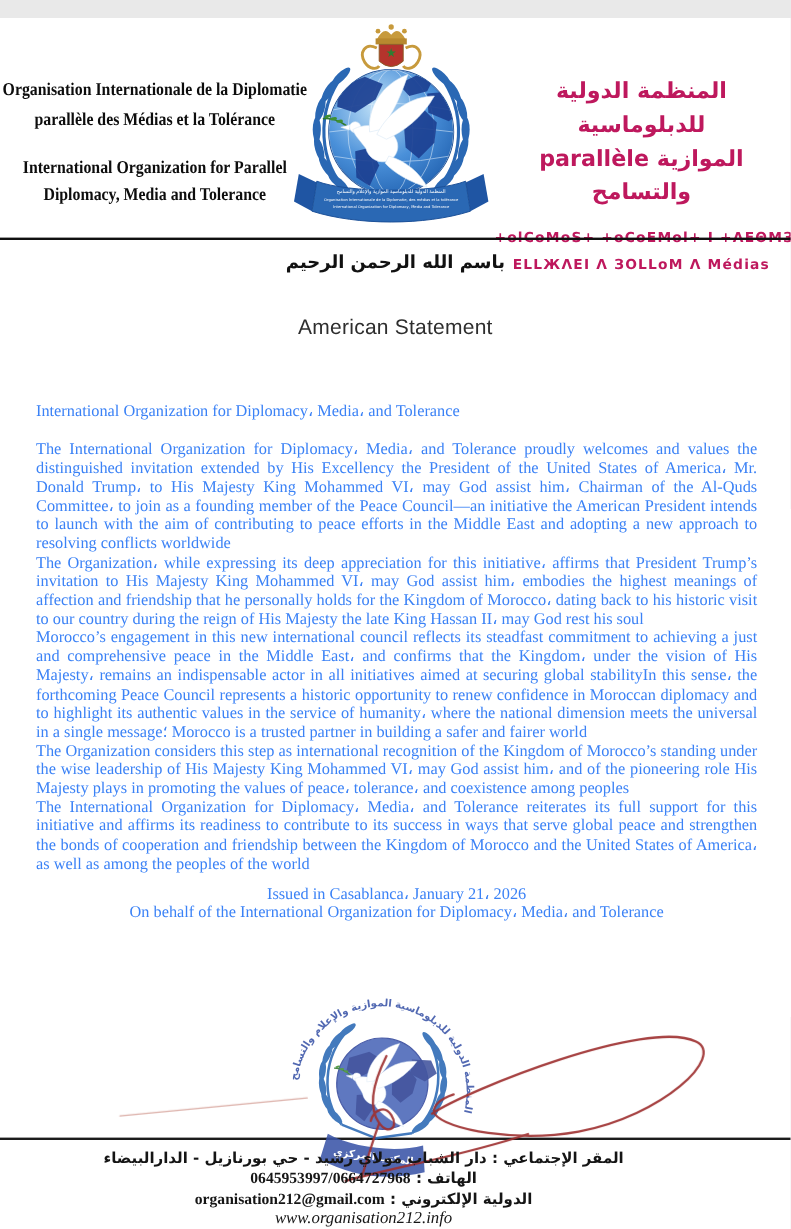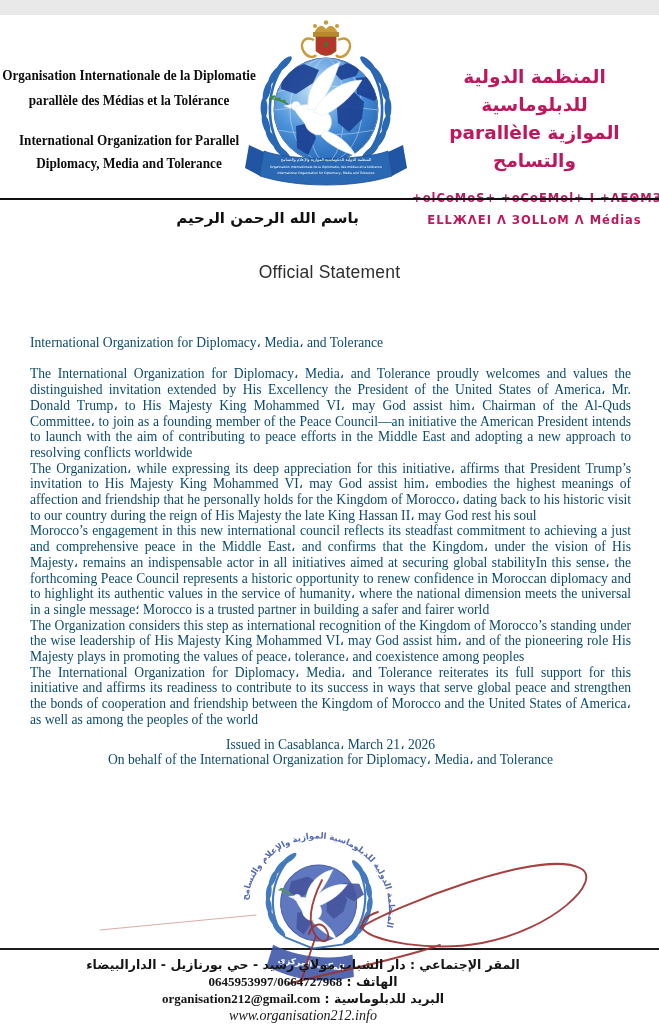--- a/index.html
+++ b/index.html
@@ -25,32 +25,32 @@
   }
   .hdr-right .tif{
     margin-top:12px;font-family:"DejaVu Sans",sans-serif;font-weight:bold;
     font-size:11.5px;line-height:22px;letter-spacing:1px;white-space:nowrap;
   }
   .rule{position:absolute;left:0;width:659px;background:#101010;}
   .rule.top{top:183px;height:2px;}
   .rule.bottom{top:933px;height:2px;background:#1c1c1c;}
   
   .bismillah{
-    position:absolute;left:0;top:194px;width:535px;text-align:center;
+    position:absolute;left:0;top:194px;width:659px;text-align:center;
     direction:rtl;font-family:"DejaVu Sans",sans-serif;font-weight:bold;
     font-size:15px;color:#111;
   }
   .doc-title{
     position:absolute;left:0;top:247px;width:659px;text-align:center;
     font-family:"Liberation Sans","DejaVu Sans",sans-serif;
     font-size:17.5px;color:#2e2e2e;letter-spacing:.2px;
   }
   .body-text{
     position:absolute;left:30px;top:320px;width:601px;
-    font-size:13.6px;line-height:15.7px;text-align:justify;color:#0c4a6e;
+    font-size:13.6px;line-height:15.7px;text-align:justify;color:#3b82f6;
   }
   .body-text p{margin:0;}
   .body-text p.para-first{margin-top:15.7px;}
   .issued-block{margin-top:9px;text-align:center;}
   .issued-block div{line-height:15.7px;}
   
   .stamp-wrap{position:absolute;left:60px;top:815px;width:545px;height:165px;}
   
   .footer{
     position:absolute;left:0;top:941px;width:606px;text-align:center;color:#151515;
@@ -181,31 +181,31 @@
     </div>
     <div class="tif">
       <div>+olCoMoS+ +oCoEMol+ I +ΛEΘMЗCoΘE+</div>
       <div>ELLЖΛEI Λ ЗOLLoM Λ Médias</div>
     </div>
   </div>
 
   <div class="rule top"></div>
 
   <div class="bismillah">باسم الله الرحمن الرحيم</div>
-  <div class="doc-title">Official Statement</div>
+  <div class="doc-title">American Statement</div>
 
   <div class="body-text">
     <p>International Organization for Diplomacy، Media، and Tolerance</p>
     <p class="para-first">The International Organization for Diplomacy، Media، and Tolerance proudly welcomes and values the distinguished invitation extended by His Excellency the President of the United States of America، Mr. Donald Trump، to His Majesty King Mohammed VI، may God assist him، Chairman of the Al-Quds Committee، to join as a founding member of the Peace Council—an initiative the American President intends to launch with the aim of contributing to peace efforts in the Middle East and adopting a new approach to resolving conflicts worldwide</p>
     <p>The Organization، while expressing its deep appreciation for this initiative، affirms that President Trump’s invitation to His Majesty King Mohammed VI، may God assist him، embodies the highest meanings of affection and friendship that he personally holds for the Kingdom of Morocco، dating back to his historic visit to our country during the reign of His Majesty the late King Hassan II، may God rest his soul</p>
     <p>Morocco’s engagement in this new international council reflects its steadfast commitment to achieving a just and comprehensive peace in the Middle East، and confirms that the Kingdom، under the vision of His Majesty، remains an indispensable actor in all initiatives aimed at securing global stabilityIn this sense، the forthcoming Peace Council represents a historic opportunity to renew confidence in Moroccan diplomacy and to highlight its authentic values in the service of humanity، where the national dimension meets the universal in a single message؛ Morocco is a trusted partner in building a safer and fairer world</p>
     <p>The Organization considers this step as international recognition of the Kingdom of Morocco’s standing under the wise leadership of His Majesty King Mohammed VI، may God assist him، and of the pioneering role His Majesty plays in promoting the values of peace، tolerance، and coexistence among peoples</p>
     <p>The International Organization for Diplomacy، Media، and Tolerance reiterates its full support for this initiative and affirms its readiness to contribute to its success in ways that serve global peace and strengthen the bonds of cooperation and friendship between the Kingdom of Morocco and the United States of America، as well as among the peoples of the world</p>
     <div class="issued-block">
-      <div>Issued in Casablanca، March 21، 2026</div>
+      <div>Issued in Casablanca، January 21، 2026</div>
       <div>On behalf of the International Organization for Diplomacy، Media، and Tolerance</div>
     </div>
   </div>
 
   <div class="rule bottom"></div>
 
   <div class="stamp-wrap">
     <svg width="545" height="165" viewBox="0 0 545 165">
       <defs>
         <path id="arcT" d="M 190,100 A 71,71 0 1 1 326,100" fill="none"></path>
@@ -240,19 +240,19 @@
     </svg>
   </div>
 
   <div class="footer">
     <div class="f-line">المقر الإجتماعي : دار الشباب مولاي رشيد - حي بورنازيل - الدارالبيضاء</div>
     <div class="f-line">
       <span>الهاتف :</span>
       <span class="latin">0645953997/0664727968</span>
     </div>
     <div class="f-line">
-      <span>البريد للدبلوماسية :</span>
+      <span>الدولية الإلكتروني :</span>
       <span class="latin">organisation212@gmail.com</span>
     </div>
     <div class="site">www.organisation212.info</div>
   </div>
 
 </div>
 
 </body></html>

